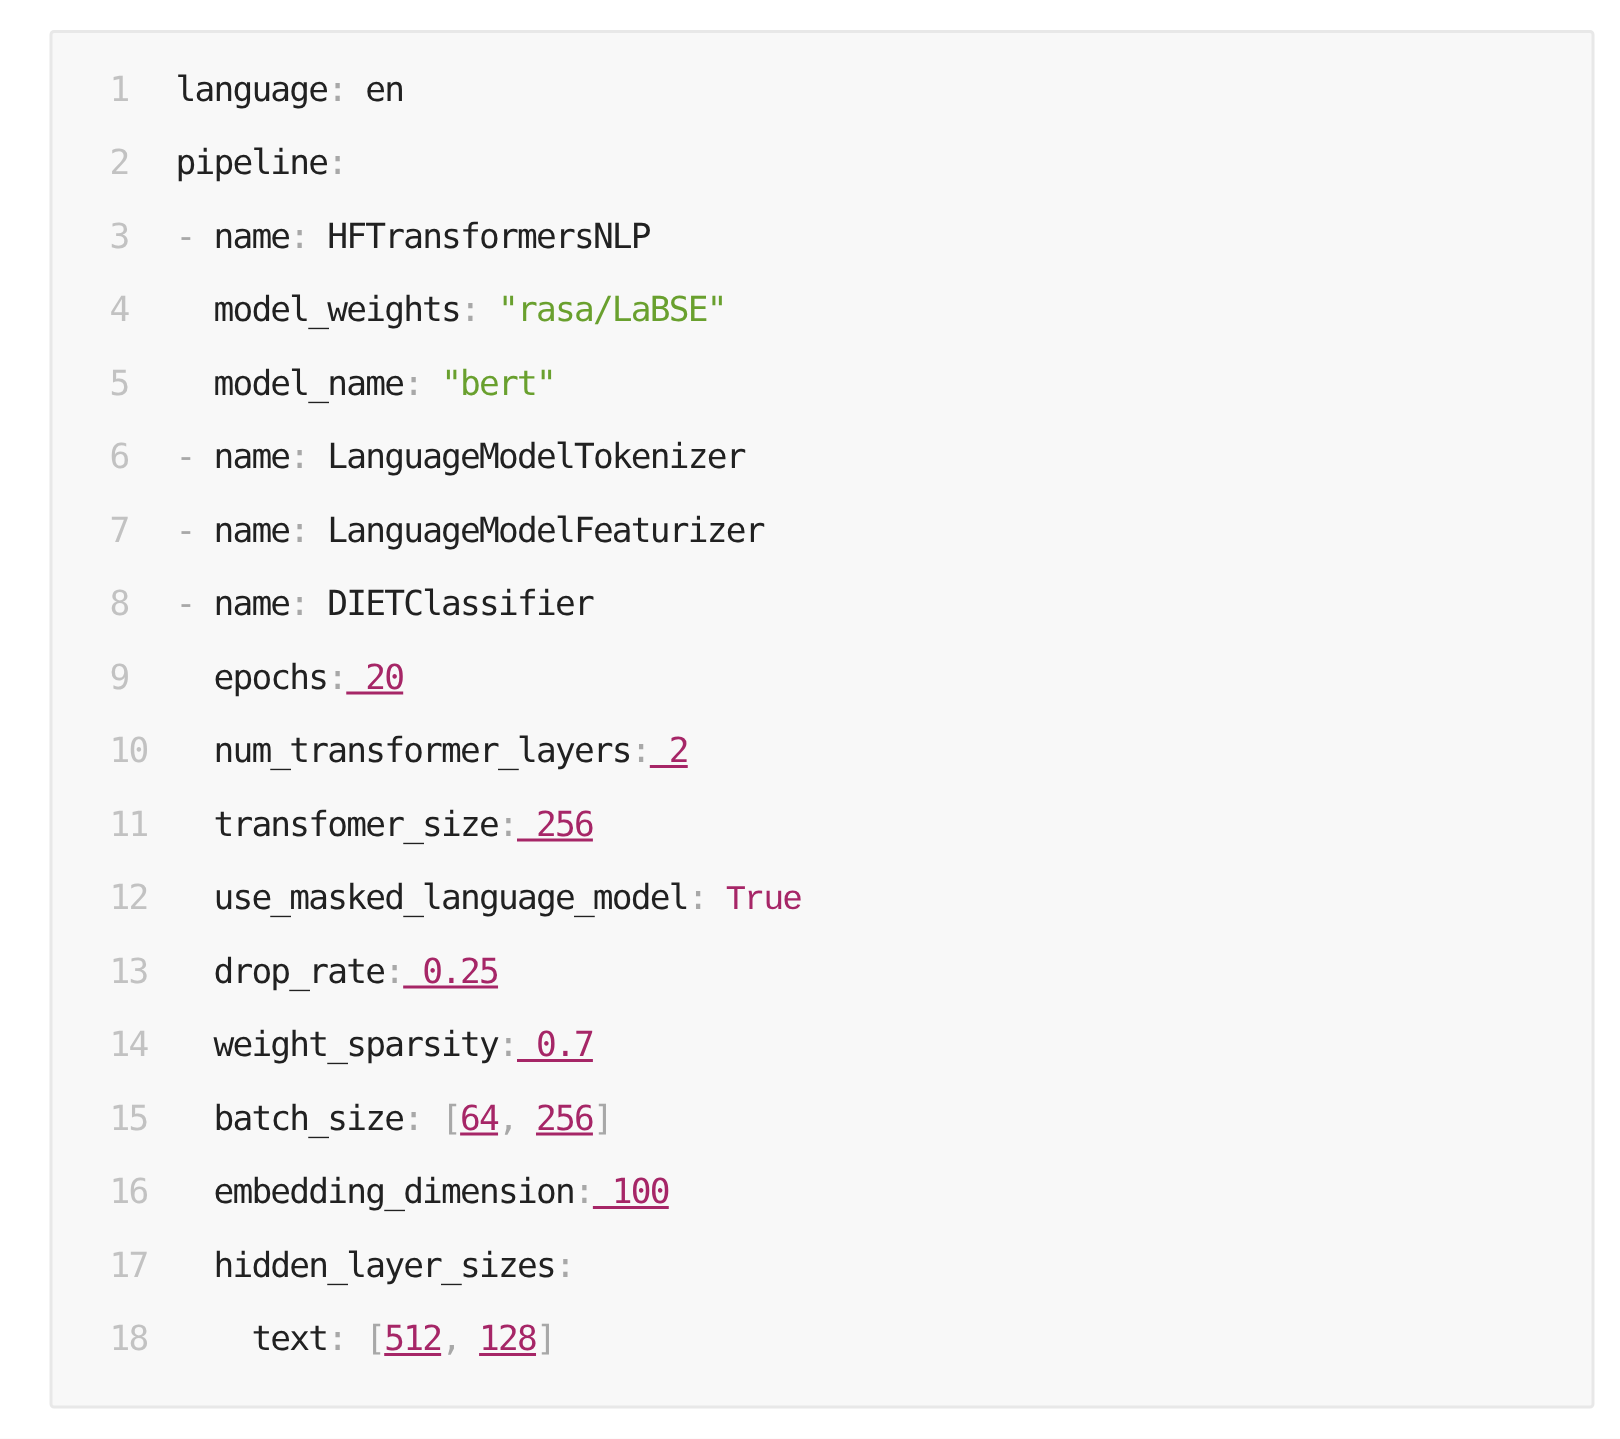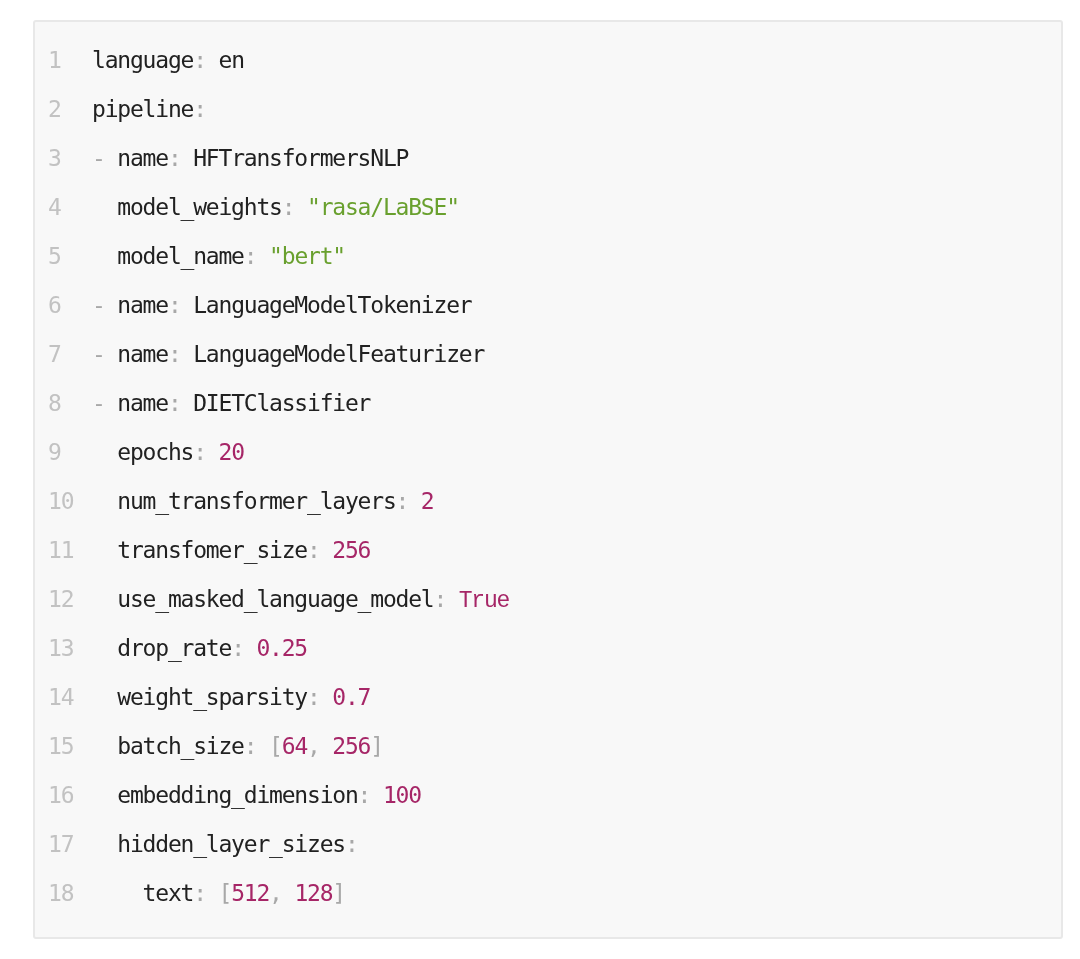--- a/index.html
+++ b/index.html
@@ -34,33 +34,34 @@
   .code-pre{
     margin:0;
     padding:14px 0 0 0;
     font-size:23px;
     letter-spacing:-1.2px;
   }
   .code-line{
     white-space:pre;
     line-height:49px;
     height:49px;
+    padding-left:25px;
   }
   .gutter{
     display:inline-block;
     width:44px;
     margin-left:13px;
     color:var(--c-linenum);
     letter-spacing:-1.2px;
   }
   .tok-key{color:var(--c-key);}
   .tok-plain{color:var(--c-plain);}
   .tok-punct{color:var(--c-punct);}
   .tok-string{color:var(--c-string);}
-  .tok-number{color:var(--c-number);}
+  .tok-number{color:var(--c-number);text-decoration:underline;}
   .tok-bool{color:var(--c-number);font-family:Liberation Mono, monospace;}
 </style>
 </head>
 <body>
 
 <div class="code-block">
   <pre class="code-pre"><div class="code-line"><span class="gutter">1</span><span class="tok-key">language</span><span class="tok-punct">:</span><span class="tok-plain"> en</span></div><div class="code-line"><span class="gutter">2</span><span class="tok-key">pipeline</span><span class="tok-punct">:</span></div><div class="code-line"><span class="gutter">3</span><span class="tok-punct">- </span><span class="tok-key">name</span><span class="tok-punct">:</span><span class="tok-plain"> HFTransformersNLP</span></div><div class="code-line"><span class="gutter">4</span><span class="tok-plain">  </span><span class="tok-key">model_weights</span><span class="tok-punct">:</span><span class="tok-string"> "rasa/LaBSE"</span></div><div class="code-line"><span class="gutter">5</span><span class="tok-plain">  </span><span class="tok-key">model_name</span><span class="tok-punct">:</span><span class="tok-string"> "bert"</span></div><div class="code-line"><span class="gutter">6</span><span class="tok-punct">- </span><span class="tok-key">name</span><span class="tok-punct">:</span><span class="tok-plain"> LanguageModelTokenizer</span></div><div class="code-line"><span class="gutter">7</span><span class="tok-punct">- </span><span class="tok-key">name</span><span class="tok-punct">:</span><span class="tok-plain"> LanguageModelFeaturizer</span></div><div class="code-line"><span class="gutter">8</span><span class="tok-punct">- </span><span class="tok-key">name</span><span class="tok-punct">:</span><span class="tok-plain"> DIETClassifier</span></div><div class="code-line"><span class="gutter">9</span><span class="tok-plain">  </span><span class="tok-key">epochs</span><span class="tok-punct">:</span><span class="tok-number"> 20</span></div><div class="code-line"><span class="gutter">10</span><span class="tok-plain">  </span><span class="tok-key">num_transformer_layers</span><span class="tok-punct">:</span><span class="tok-number"> 2</span></div><div class="code-line"><span class="gutter">11</span><span class="tok-plain">  </span><span class="tok-key">transfomer_size</span><span class="tok-punct">:</span><span class="tok-number"> 256</span></div><div class="code-line"><span class="gutter">12</span><span class="tok-plain">  </span><span class="tok-key">use_masked_language_model</span><span class="tok-punct">:</span><span class="tok-bool"> True</span></div><div class="code-line"><span class="gutter">13</span><span class="tok-plain">  </span><span class="tok-key">drop_rate</span><span class="tok-punct">:</span><span class="tok-number"> 0.25</span></div><div class="code-line"><span class="gutter">14</span><span class="tok-plain">  </span><span class="tok-key">weight_sparsity</span><span class="tok-punct">:</span><span class="tok-number"> 0.7</span></div><div class="code-line"><span class="gutter">15</span><span class="tok-plain">  </span><span class="tok-key">batch_size</span><span class="tok-punct">:</span><span class="tok-punct"> [</span><span class="tok-number">64</span><span class="tok-punct">, </span><span class="tok-number">256</span><span class="tok-punct">]</span></div><div class="code-line"><span class="gutter">16</span><span class="tok-plain">  </span><span class="tok-key">embedding_dimension</span><span class="tok-punct">:</span><span class="tok-number"> 100</span></div><div class="code-line"><span class="gutter">17</span><span class="tok-plain">  </span><span class="tok-key">hidden_layer_sizes</span><span class="tok-punct">:</span></div><div class="code-line"><span class="gutter">18</span><span class="tok-plain">    </span><span class="tok-key">text</span><span class="tok-punct">:</span><span class="tok-punct"> [</span><span class="tok-number">512</span><span class="tok-punct">, </span><span class="tok-number">128</span><span class="tok-punct">]</span></div></pre>
 </div>
 
 </body></html>

